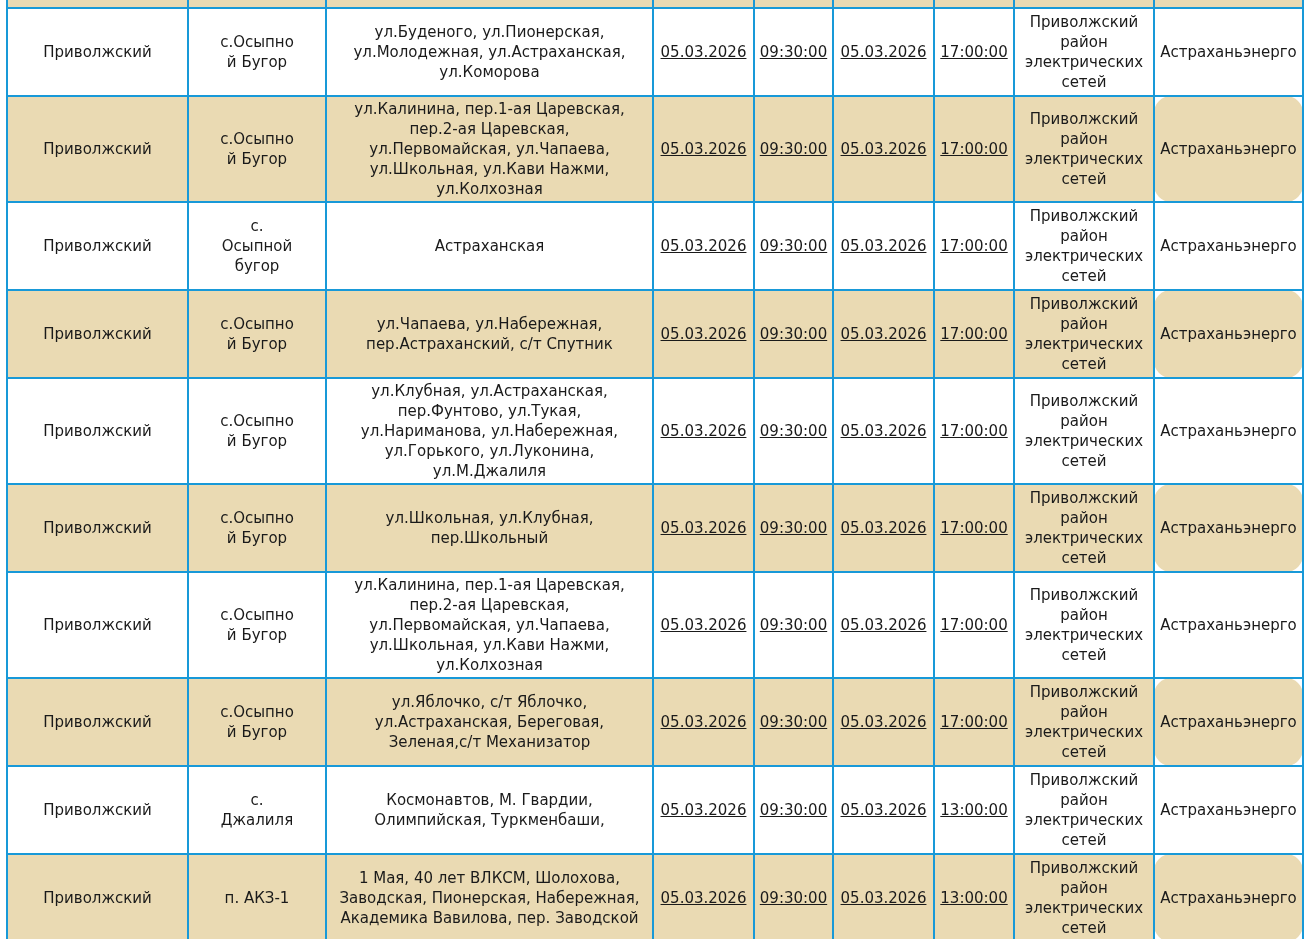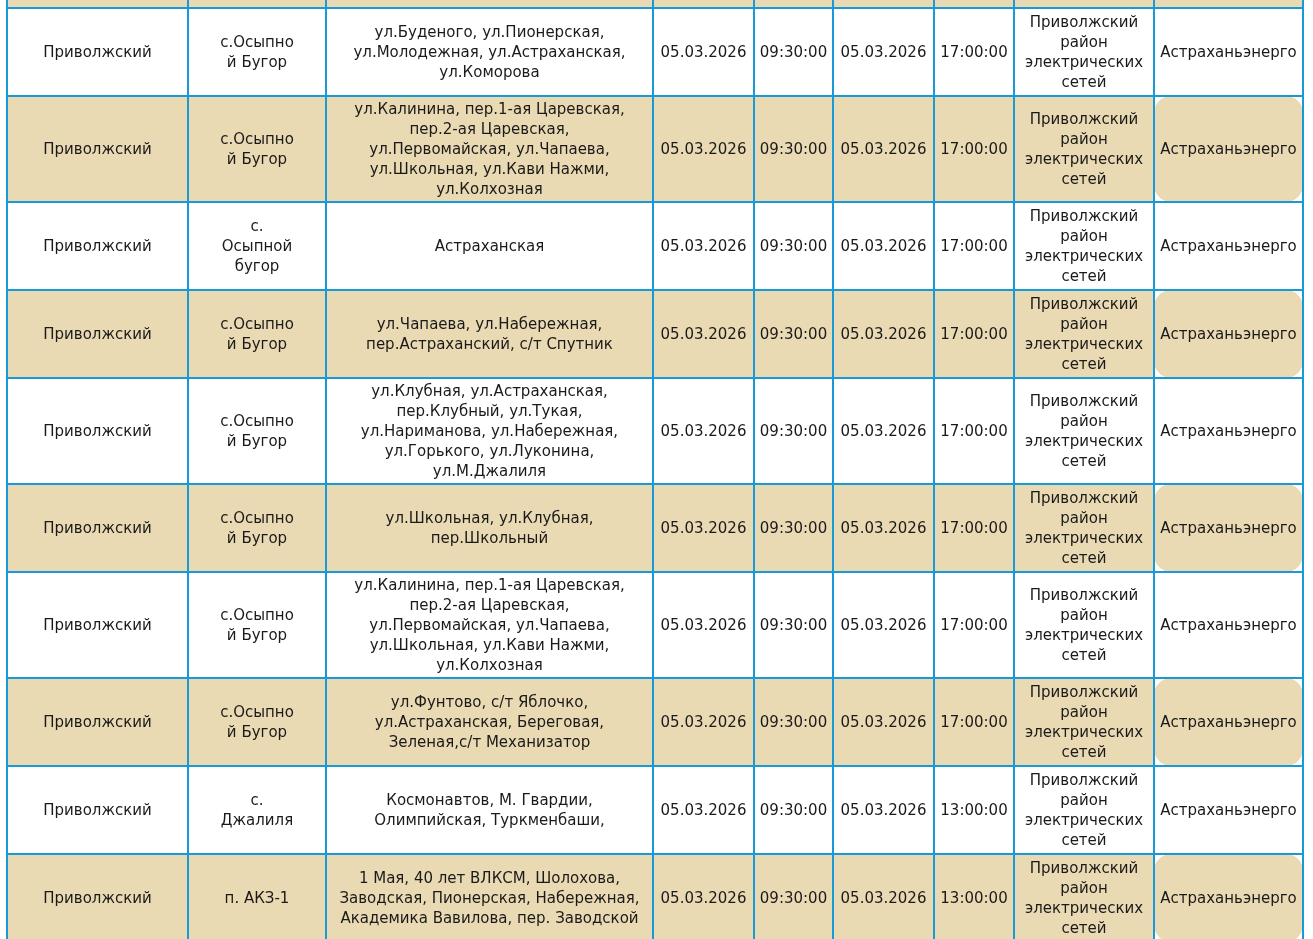--- a/index.html
+++ b/index.html
@@ -42,21 +42,21 @@
     word-wrap:break-word;
     overflow-wrap:break-word;
   }
   tr{height:88px;}
   tr.partial-top{height:86px;}
   tr.alt td{background:var(--row-odd);}
   td.streets{padding:2px 10px;margin-top:24px;}
   td.settlement{padding:2px 30px;}
   td.org{padding:2px 3px;}
   td.company{padding:2px 2px;border-radius:17px;}
-  td.date,td.time{padding:2px 2px;}
+  td.date,td.time{padding:2px 2px;text-decoration:underline;}
 </style>
 </head>
 <body>
 
 <div class="viewport">
   <table class="outage-table">
     <colgroup>
       <col style="width:181px">
       <col style="width:138px">
       <col style="width:327px">
@@ -119,21 +119,21 @@
     <td class="date">05.03.2026</td>
     <td class="time">09:30:00</td>
     <td class="date">05.03.2026</td>
     <td class="time">17:00:00</td>
     <td class="org">Приволжский район электрических сетей</td>
     <td class="company">Астраханьэнерго</td>
   </tr>
         <tr class="table-row">
     <td class="district">Приволжский</td>
     <td class="settlement">с.Осыпной Бугор</td>
-    <td class="streets">ул.Клубная, ул.Астраханская, пер.Клубный, ул.Тукая, ул.Нариманова, ул.Набережная, ул.Горького, ул.Луконина, ул.М.Джалиля</td>
+    <td class="streets">ул.Клубная, ул.Астраханская, пер.Фунтово, ул.Тукая, ул.Нариманова, ул.Набережная, ул.Горького, ул.Луконина, ул.М.Джалиля</td>
     <td class="date">05.03.2026</td>
     <td class="time">09:30:00</td>
     <td class="date">05.03.2026</td>
     <td class="time">17:00:00</td>
     <td class="org">Приволжский район электрических сетей</td>
     <td class="company">Астраханьэнерго</td>
   </tr>
         <tr class="table-row alt">
     <td class="district">Приволжский</td>
     <td class="settlement">с.Осыпной Бугор</td>
@@ -152,21 +152,21 @@
     <td class="date">05.03.2026</td>
     <td class="time">09:30:00</td>
     <td class="date">05.03.2026</td>
     <td class="time">17:00:00</td>
     <td class="org">Приволжский район электрических сетей</td>
     <td class="company">Астраханьэнерго</td>
   </tr>
         <tr class="table-row alt">
     <td class="district">Приволжский</td>
     <td class="settlement">с.Осыпной Бугор</td>
-    <td class="streets">ул.Фунтово, с/т Яблочко, ул.Астраханская, Береговая, Зеленая,с/т Механизатор</td>
+    <td class="streets">ул.Яблочко, с/т Яблочко, ул.Астраханская, Береговая, Зеленая,с/т Механизатор</td>
     <td class="date">05.03.2026</td>
     <td class="time">09:30:00</td>
     <td class="date">05.03.2026</td>
     <td class="time">17:00:00</td>
     <td class="org">Приволжский район электрических сетей</td>
     <td class="company">Астраханьэнерго</td>
   </tr>
         <tr class="table-row">
     <td class="district">Приволжский</td>
     <td class="settlement">с. Джалиля</td>

